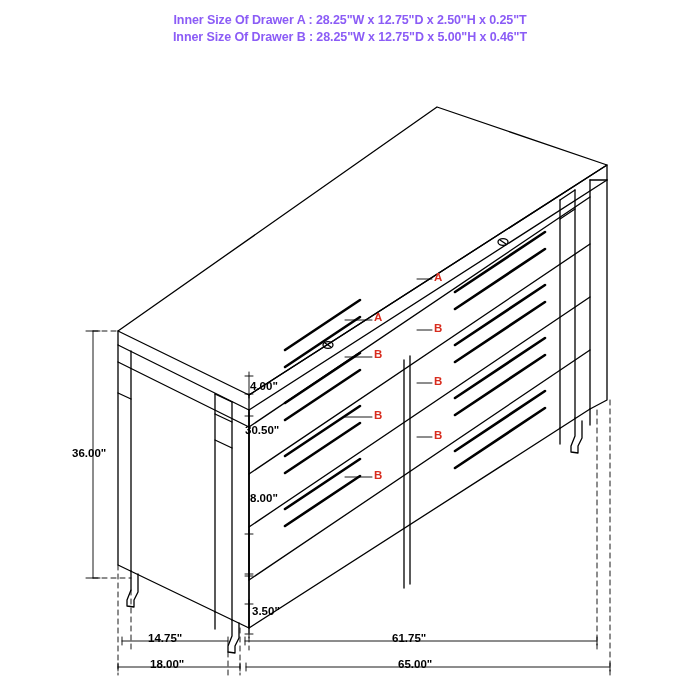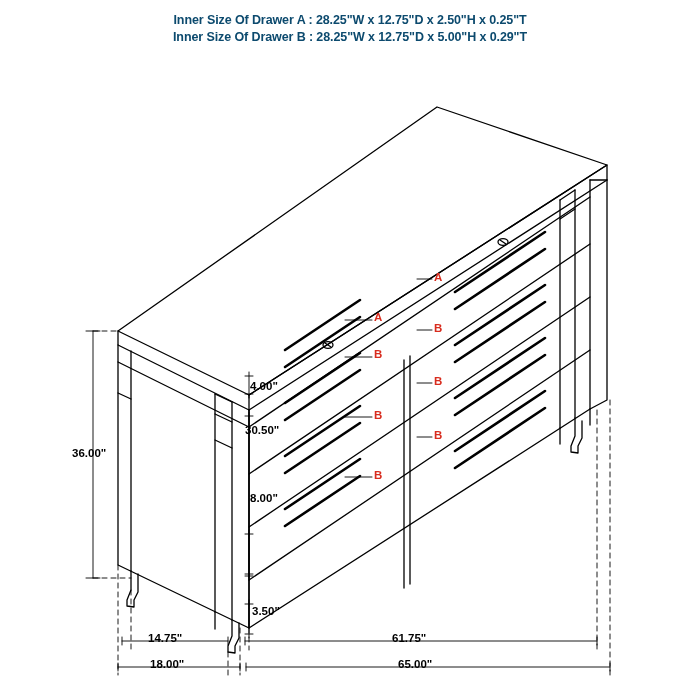--- a/index.html
+++ b/index.html
@@ -20,21 +20,21 @@
     height: 700px;
   }
   .header {
     position: absolute;
     top: 12px;
     left: 0;
     width: 700px;
     text-align: center;
     font-size: 12.5px;
     font-weight: bold;
-    color: #0c4a6e;
+    color: #8b5cf6;
     line-height: 17px;
     letter-spacing: -0.1px;
   }
   .header div {
     white-space: nowrap;
   }
   svg#drawing {
     position: absolute;
     top: 0;
     left: 0;
@@ -54,21 +54,21 @@
     white-space: nowrap;
   }
 </style>
 </head>
 <body>
 
 <div id="root">
 
   <div class="header">
     <div>Inner Size Of Drawer A : 28.25"W x 12.75"D x 2.50"H x 0.25"T</div>
-    <div>Inner Size Of Drawer B : 28.25"W x 12.75"D x 5.00"H x 0.29"T</div>
+    <div>Inner Size Of Drawer B : 28.25"W x 12.75"D x 5.00"H x 0.46"T</div>
   </div>
 
   <svg id="drawing" width="700" height="700" viewBox="0 0 700 700">
     <g fill="none" stroke="#000" stroke-width="1.3" stroke-linejoin="round" stroke-linecap="round">
 
       <g>
         <path d="M118,331 L437,107 L607,165 L249,395 Z"></path>
 
         <path d="M118,331 L118,345 L249,410 L249,395"></path>
         <path d="M249,395 L607,165 L607,180 L249,410"></path>

